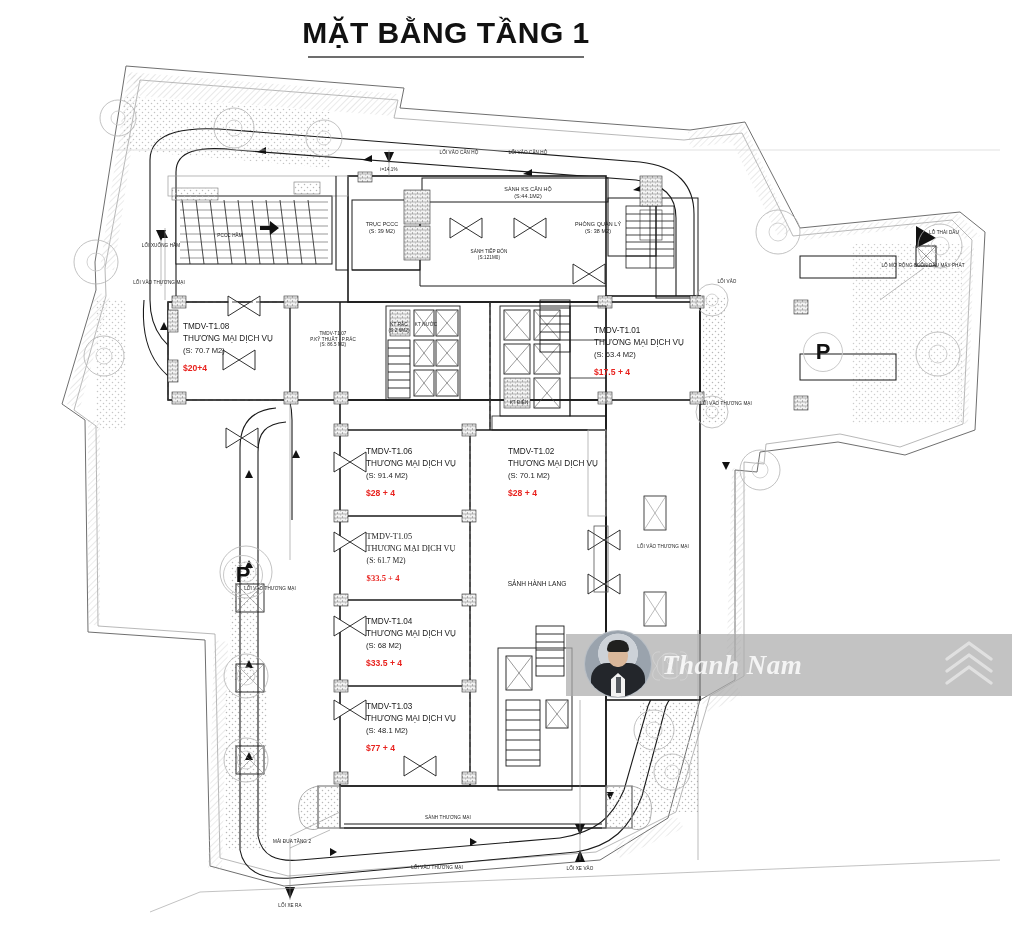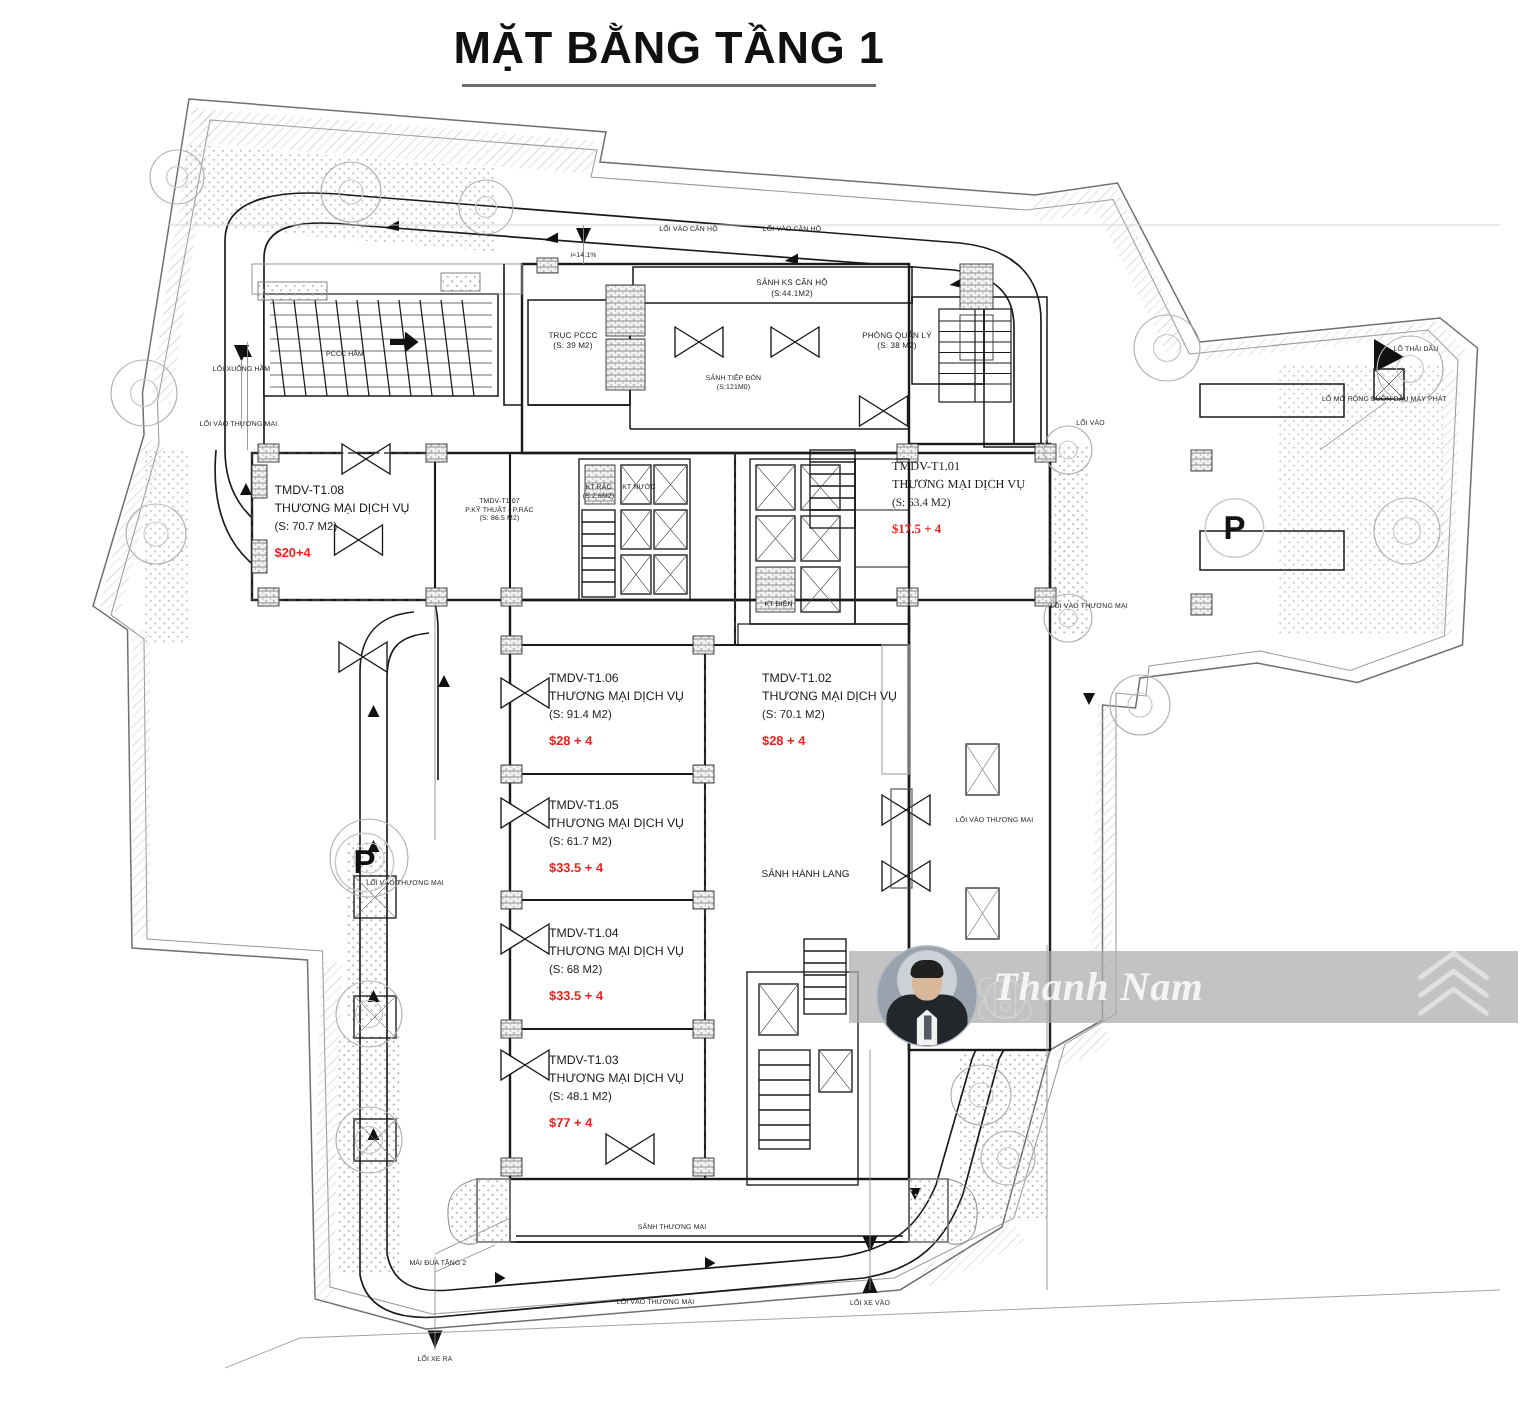--- a/index.html
+++ b/index.html
@@ -57,21 +57,21 @@
     width: 40px; height: 40px; border-radius: 50%;
     border: 1px solid #c9c9c9;
     display: flex; align-items: center; justify-content: center;
     font-size: 22px; font-weight: bold; color: #111;
     font-family: "Liberation Sans", sans-serif;
   }
 
   
   #watermark {
     position: absolute; left: 566px; top: 634px;
-    width: 446px; height: 48px;
+    width: 446px; height: 62px;
     background: rgba(172,172,172,0.72);
     display: flex; align-items: center;
   }
   #wm-avatar {
     position: absolute; left: 18px; top: -4px;
     width: 68px; height: 68px; border-radius: 50%;
     background: radial-gradient(circle at 50% 34%, #cdd2d8 0 36%, #9aa3ad 37% 100%);
     overflow: hidden; border: 1px solid rgba(255,255,255,.3);
   }
   #wm-avatar .head {
@@ -516,39 +516,39 @@
     </g>
   </svg>
 
   <div id="unit-labels">
       <div class="unit-block" style="left: 228px; top: 348px;">
         <div class="unit-name">TMDV-T1.08</div>
         <div class="unit-sub">THƯƠNG MẠI DỊCH VỤ</div>
         <div class="unit-area">(S: 70.7 M2)</div>
         <div class="unit-price">$20+4</div>
       </div>
-      <div class="unit-block" style="left: 639px; top: 332px; font-family: Liberation Serif, serif;">
+      <div class="unit-block" style="left: 639px; top: 352px;">
         <div class="unit-name">TMDV-T1.01</div>
         <div class="unit-sub">THƯƠNG MẠI DỊCH VỤ</div>
         <div class="unit-area">(S: 63.4 M2)</div>
         <div class="unit-price">$17.5 + 4</div>
       </div>
       <div class="unit-block" style="left: 411px; top: 473px;">
         <div class="unit-name">TMDV-T1.06</div>
         <div class="unit-sub">THƯƠNG MẠI DỊCH VỤ</div>
         <div class="unit-area">(S: 91.4 M2)</div>
         <div class="unit-price">$28 + 4</div>
       </div>
       <div class="unit-block" style="left: 553px; top: 473px;">
         <div class="unit-name">TMDV-T1.02</div>
         <div class="unit-sub">THƯƠNG MẠI DỊCH VỤ</div>
         <div class="unit-area">(S: 70.1 M2)</div>
         <div class="unit-price">$28 + 4</div>
       </div>
-      <div class="unit-block" style="left: 411px; top: 558px;">
+      <div class="unit-block" style="left: 411px; top: 558px; font-family: Liberation Serif, serif;">
         <div class="unit-name">TMDV-T1.05</div>
         <div class="unit-sub">THƯƠNG MẠI DỊCH VỤ</div>
         <div class="unit-area">(S: 61.7 M2)</div>
         <div class="unit-price">$33.5 + 4</div>
       </div>
       <div class="unit-block" style="left: 411px; top: 643px;">
         <div class="unit-name">TMDV-T1.04</div>
         <div class="unit-sub">THƯƠNG MẠI DỊCH VỤ</div>
         <div class="unit-area">(S: 68 M2)</div>
         <div class="unit-price">$33.5 + 4</div>

